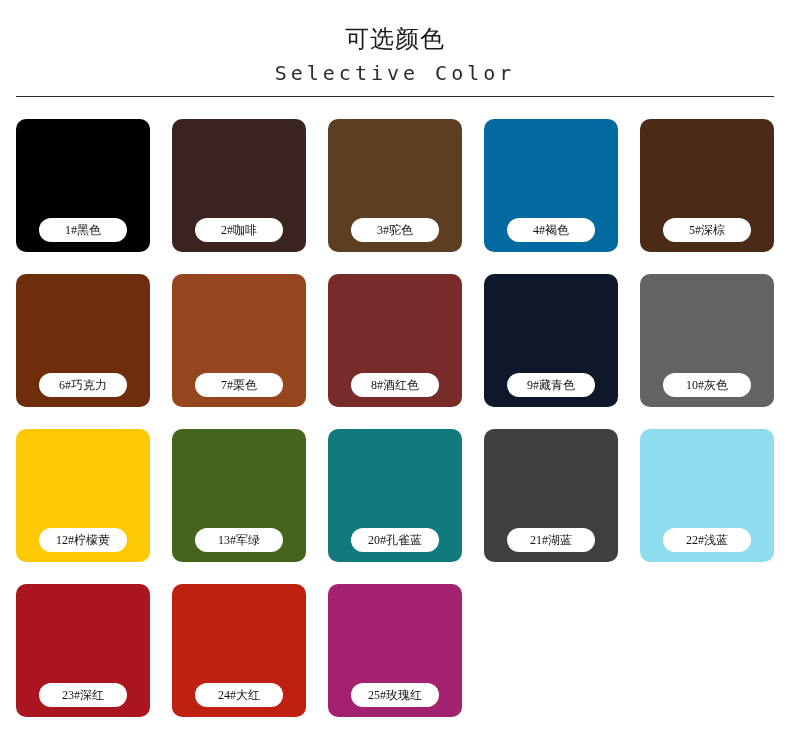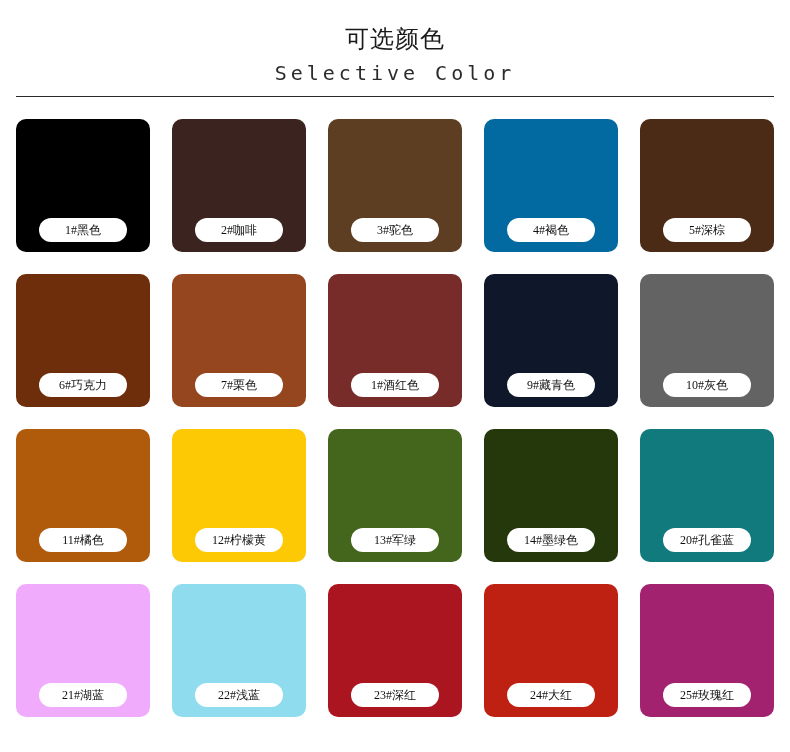--- a/index.html
+++ b/index.html
@@ -136,59 +136,49 @@
           <span class="swatch-label-text">6#巧克力</span>
         </div>
       </div>
       <div class="swatch" style="background: rgb(150, 70, 30);">
         <div class="swatch-label">
           <span class="swatch-label-text">7#栗色</span>
         </div>
       </div>
       <div class="swatch" style="background: rgb(119, 44, 42);">
         <div class="swatch-label">
-          <span class="swatch-label-text">1#酒红色</span>
+          <span class="swatch-label-text">8#酒红色</span>
         </div>
       </div>
       <div class="swatch" style="background: #0f172a;">
         <div class="swatch-label">
           <span class="swatch-label-text">9#藏青色</span>
         </div>
       </div>
       <div class="swatch" style="background: rgb(99, 99, 99);">
         <div class="swatch-label">
           <span class="swatch-label-text">10#灰色</span>
         </div>
       </div>
-      <div class="swatch" style="background: rgb(176, 90, 12);">
-        <div class="swatch-label">
-          <span class="swatch-label-text">11#橘色</span>
-        </div>
-      </div>
       <div class="swatch" style="background: rgb(253, 201, 5);">
         <div class="swatch-label">
           <span class="swatch-label-text">12#柠檬黄</span>
         </div>
       </div>
       <div class="swatch" style="background: rgb(67, 101, 28);">
         <div class="swatch-label">
           <span class="swatch-label-text">13#军绿</span>
         </div>
       </div>
-      <div class="swatch" style="background: rgb(36, 56, 11);">
-        <div class="swatch-label">
-          <span class="swatch-label-text">14#墨绿色</span>
-        </div>
-      </div>
       <div class="swatch" style="background: rgb(16, 122, 125); padding-left: 18px;">
         <div class="swatch-label">
           <span class="swatch-label-text">20#孔雀蓝</span>
         </div>
       </div>
-      <div class="swatch" style="background: #f0abfc;">
+      <div class="swatch" style="background: #404040;">
         <div class="swatch-label">
           <span class="swatch-label-text">21#湖蓝</span>
         </div>
       </div>
       <div class="swatch" style="background: rgb(144, 220, 239);">
         <div class="swatch-label">
           <span class="swatch-label-text">22#浅蓝</span>
         </div>
       </div>
       <div class="swatch" style="background: rgb(171, 21, 32); padding-left: 16px;">

